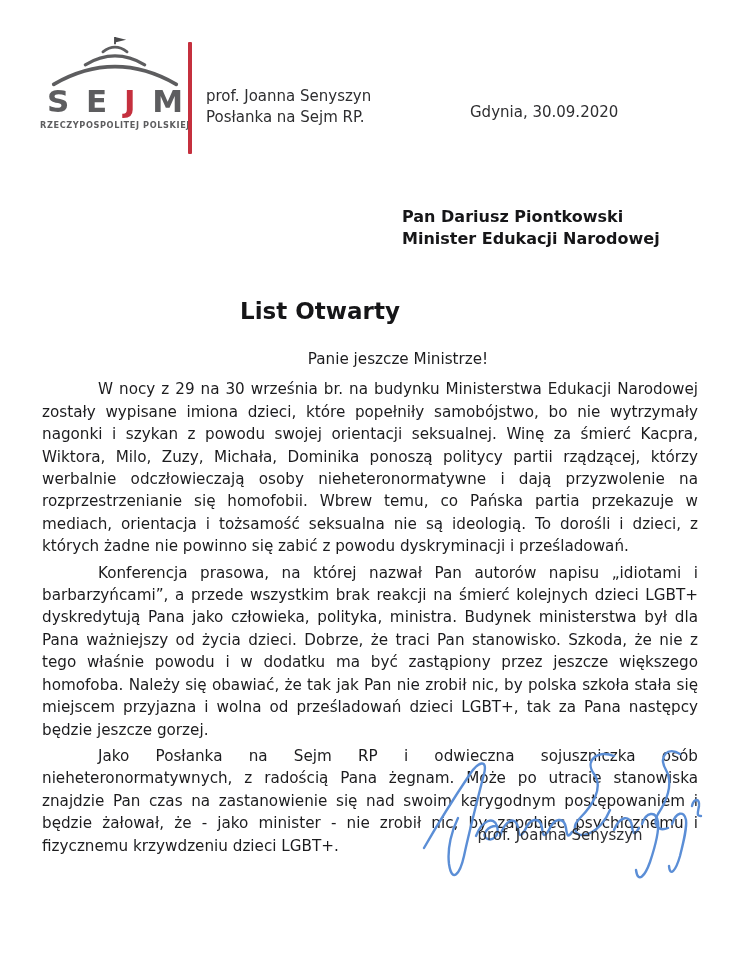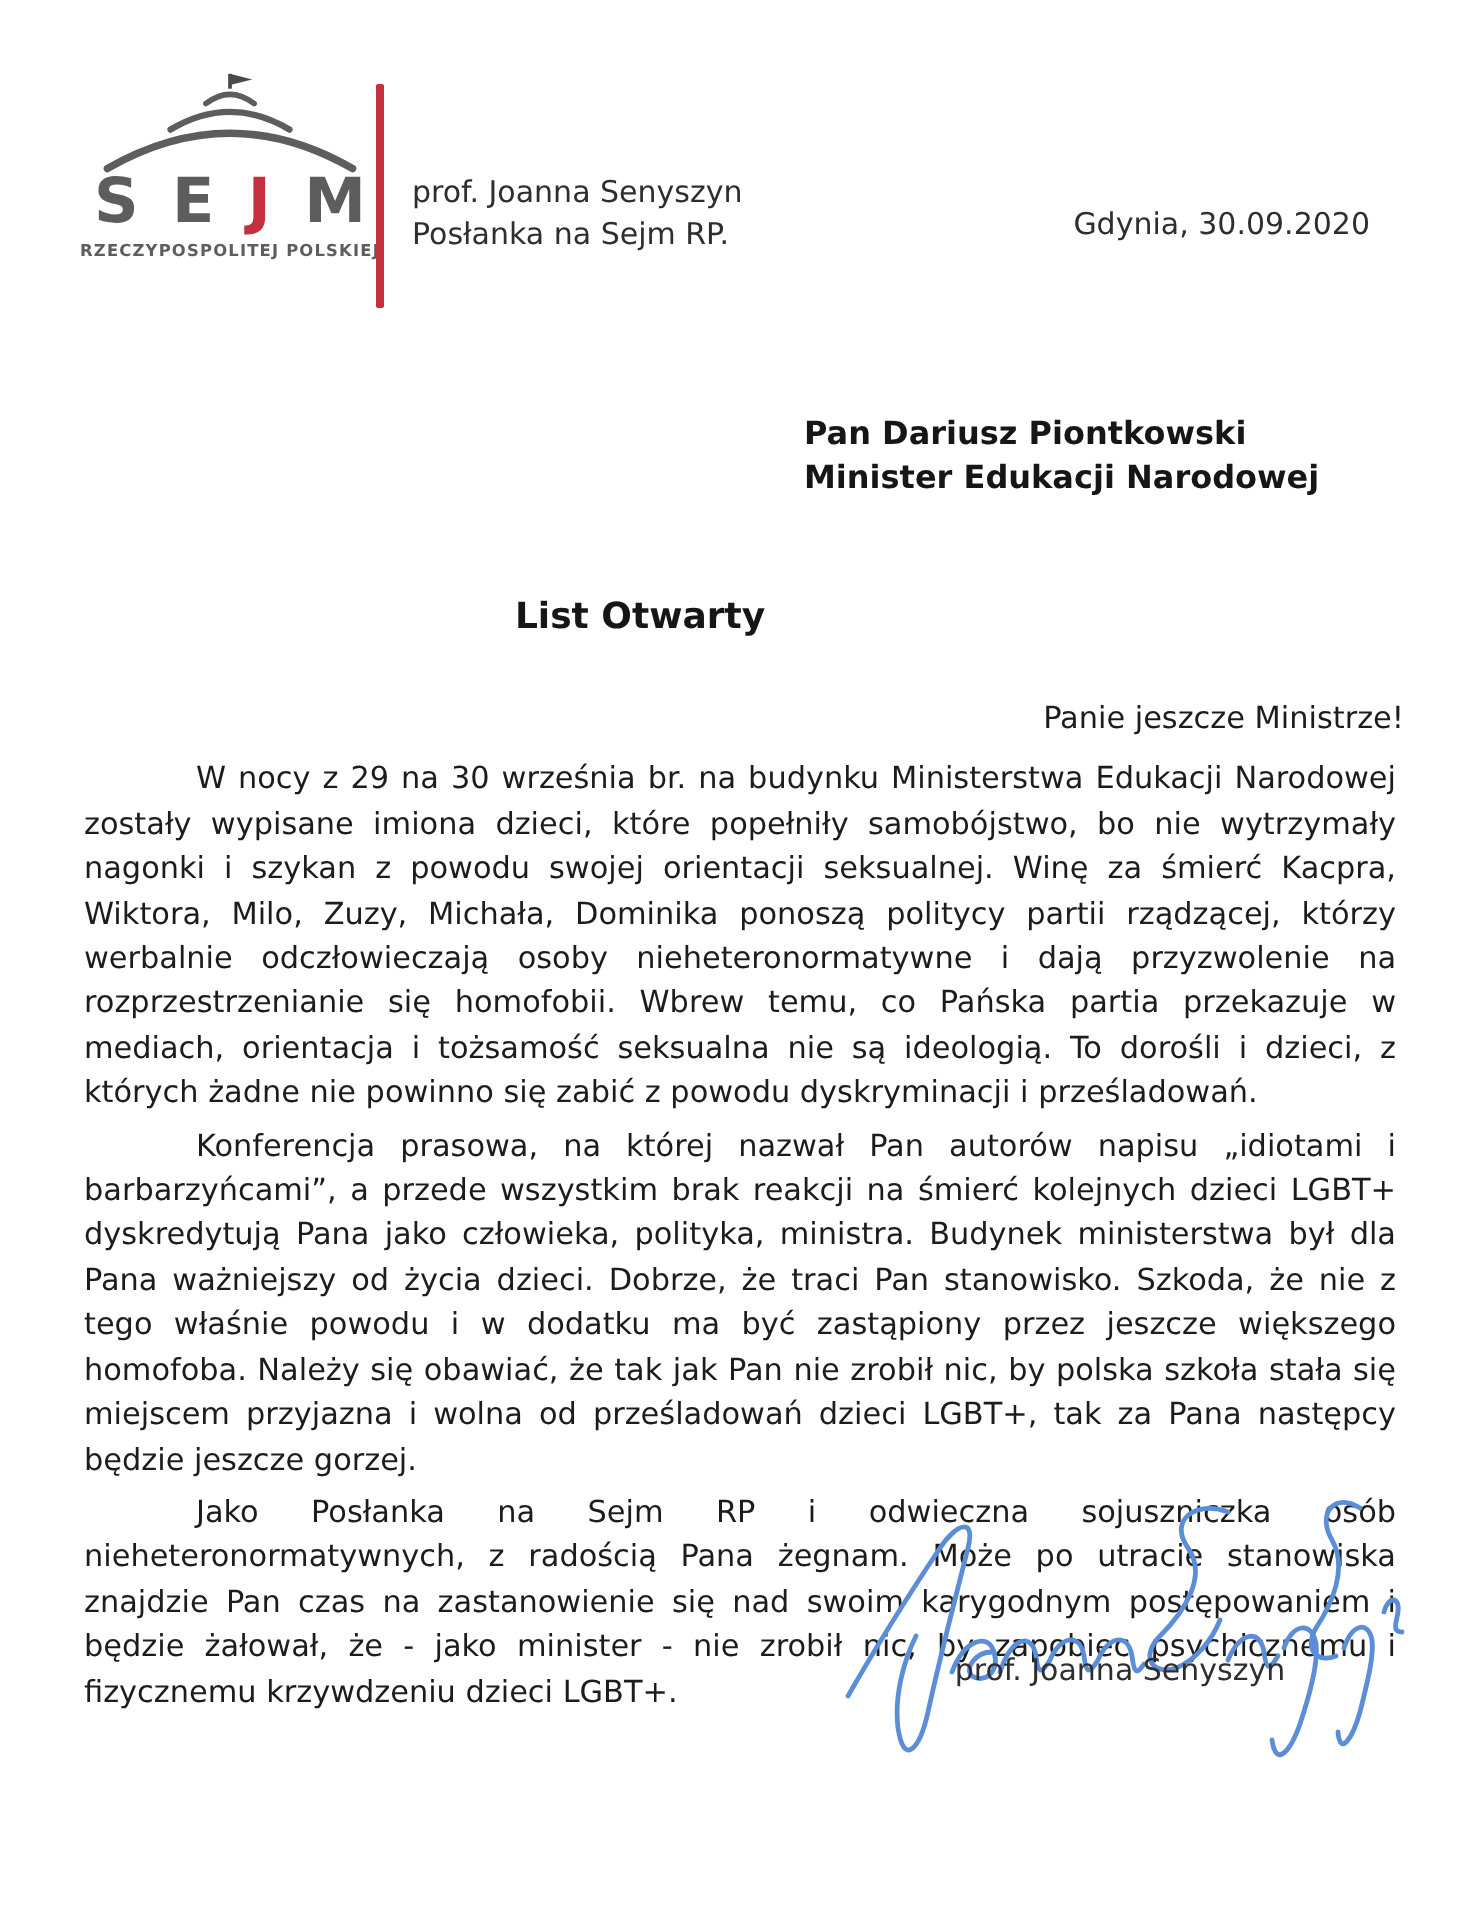--- a/index.html
+++ b/index.html
@@ -31,38 +31,38 @@
   .red-bar{
     position:absolute;left:188px;top:42px;width:4px;height:112px;
     background:#c5303e;border-radius:1px;
   }
   .sender{
     position:absolute;left:206px;top:86px;
     font-size:15px;line-height:21px;color:#2e2e30;
   }
   .dateline{
     position:absolute;left:470px;top:103px;width:215px;
-    text-align:right;font-size:15px;color:#2e2e30;
+    text-align:left;font-size:15px;color:#2e2e30;
   }
   
   .recipient{
     position:absolute;left:402px;top:206px;
     font-weight:bold;font-size:16px;line-height:22px;color:#161618;
   }
   
   .title{
     position:absolute;left:0;top:298px;width:640px;
-    text-align:center;font-weight:bold;font-size:18px;color:#161618;
+    text-align:center;font-weight:bold;font-size:23px;color:#161618;
   }
   
   .body-text{
     position:absolute;left:38px;top:348px;width:664px;
     font-size:15.2px;line-height:22.4px;text-align:justify;color:#1c1c1e;
   }
-  .body-text .salutation{margin:0 0 8px 0;text-indent:56px;text-align:right;}
+  .body-text .salutation{margin:0 0 8px 0;text-indent:56px;text-align:center;}
   .body-text p.para{margin:4px;text-indent:56px;}
   
   .signature-svg{position:absolute;left:418px;top:744px;}
   .typed-name{
     position:absolute;left:440px;top:826px;width:240px;
     text-align:center;font-size:15px;color:#2e2e30;
   }
 </style>
 </head>
 <body>

